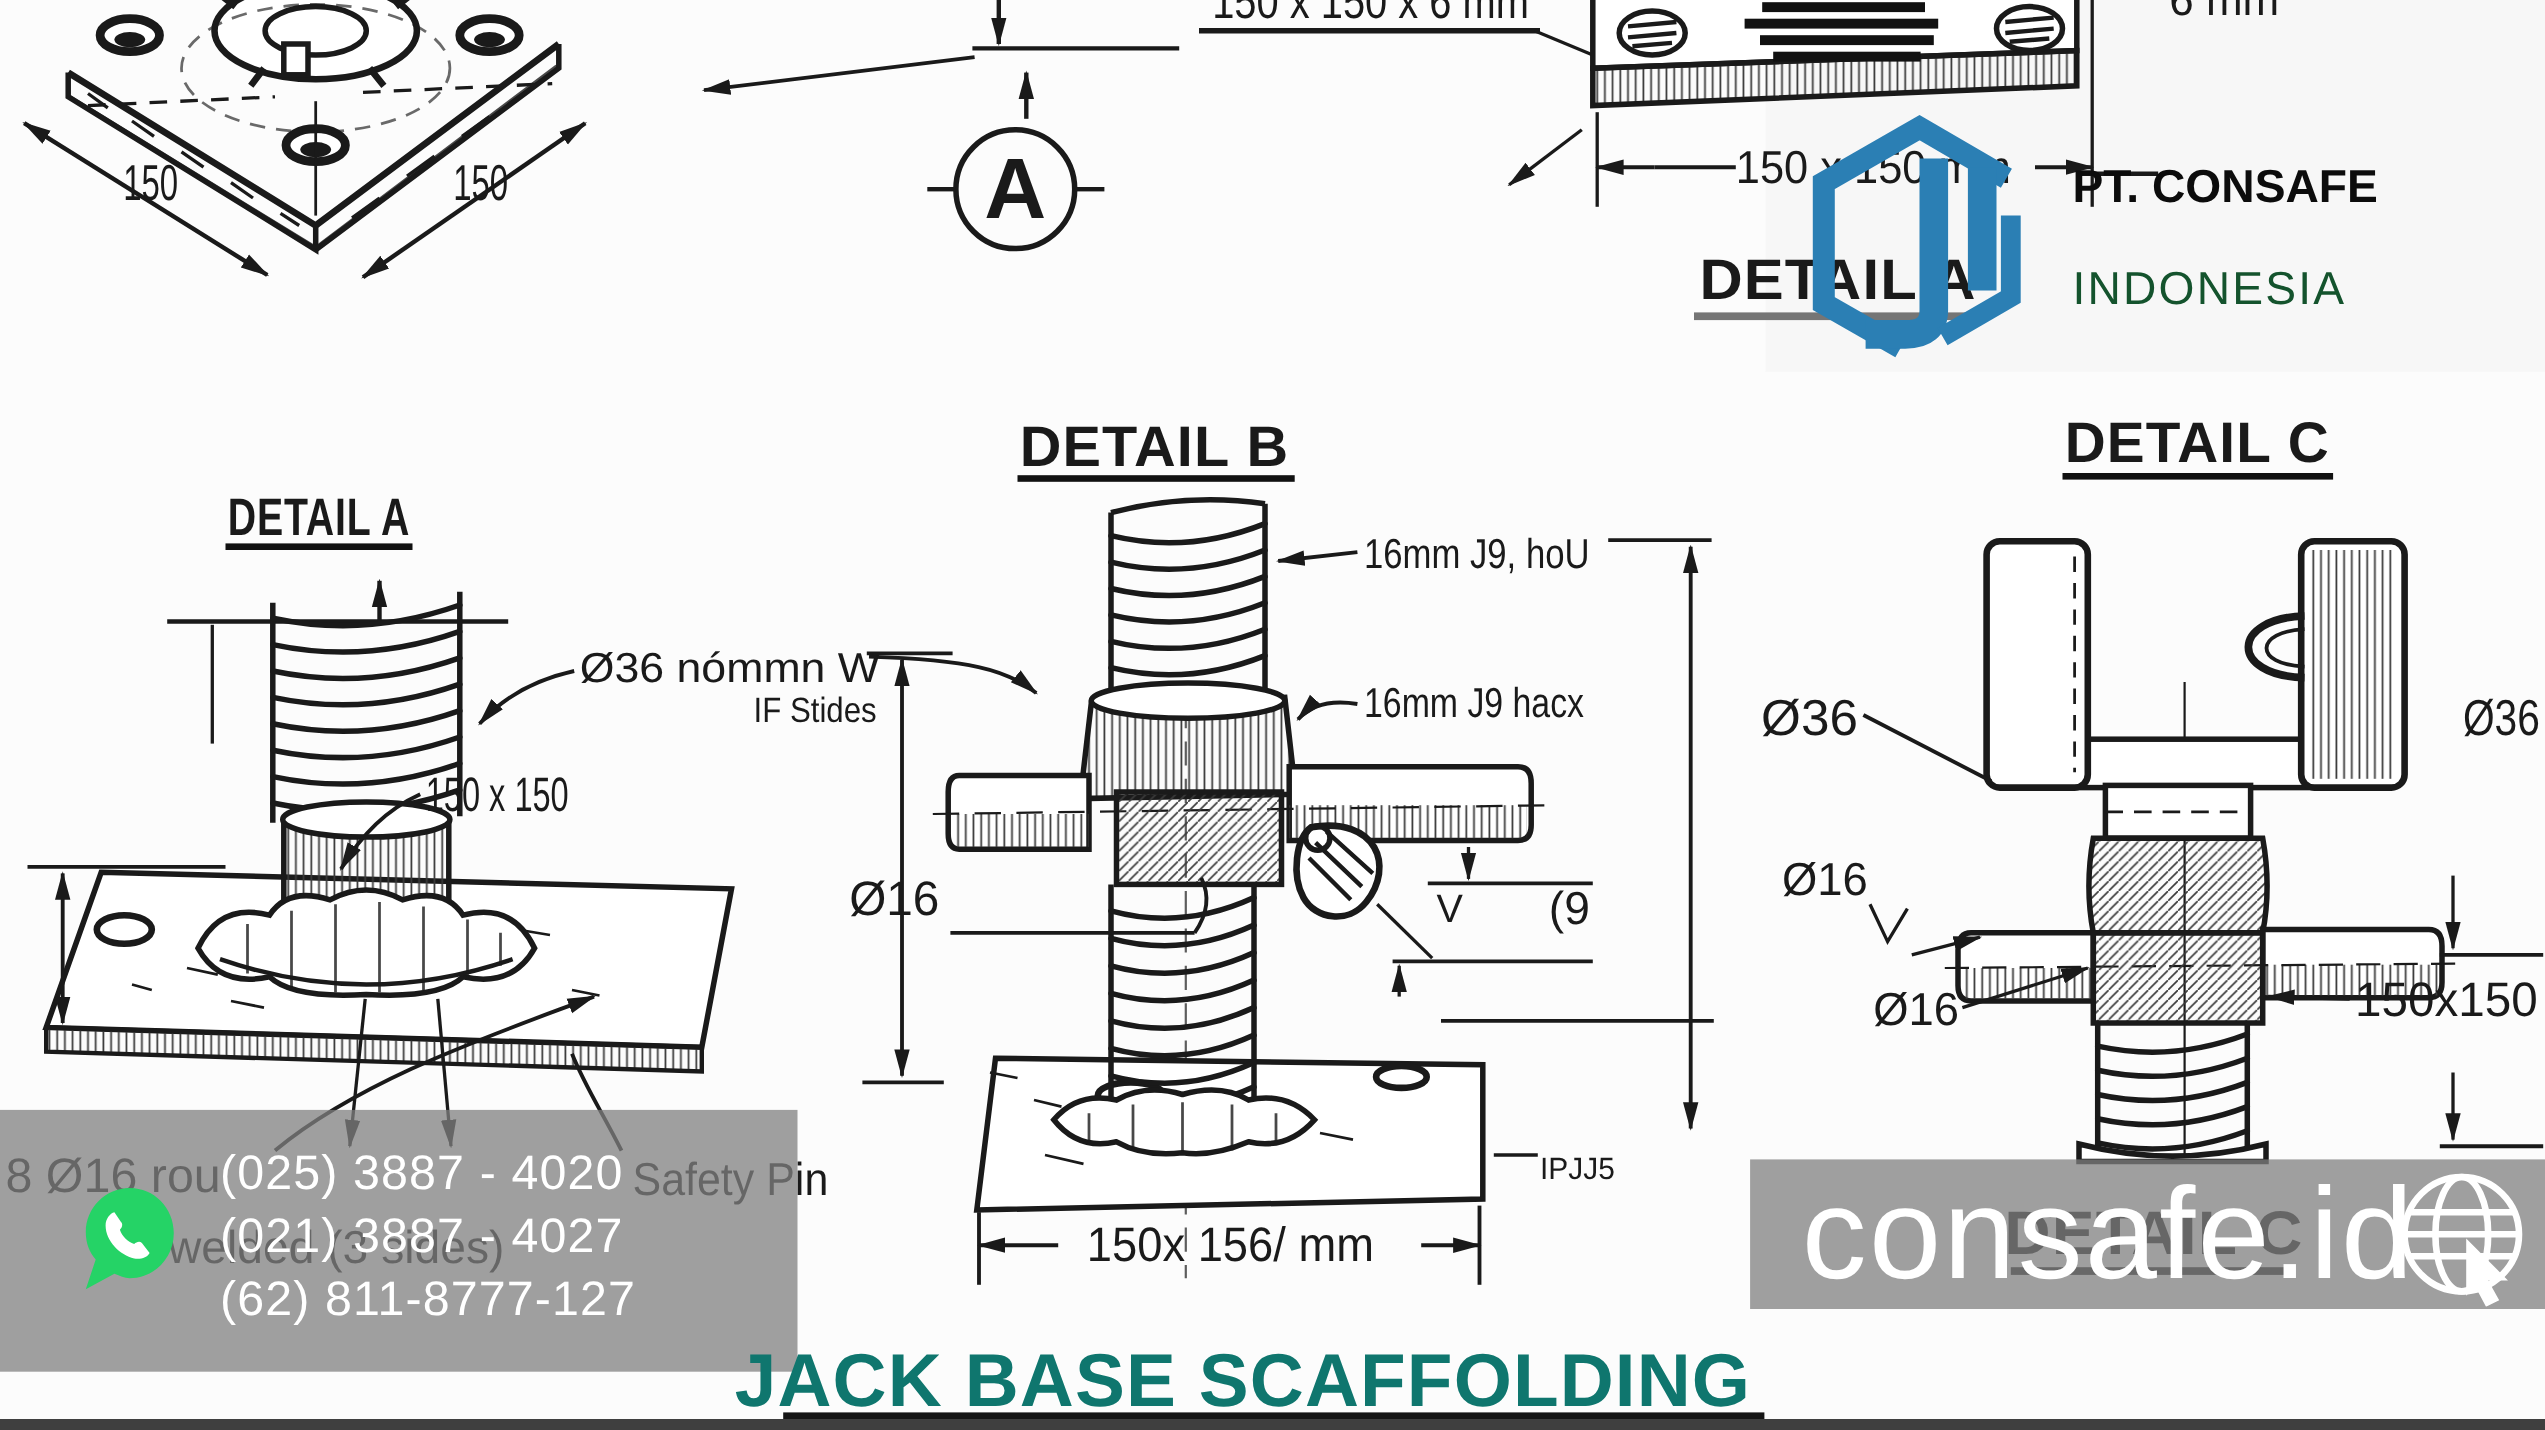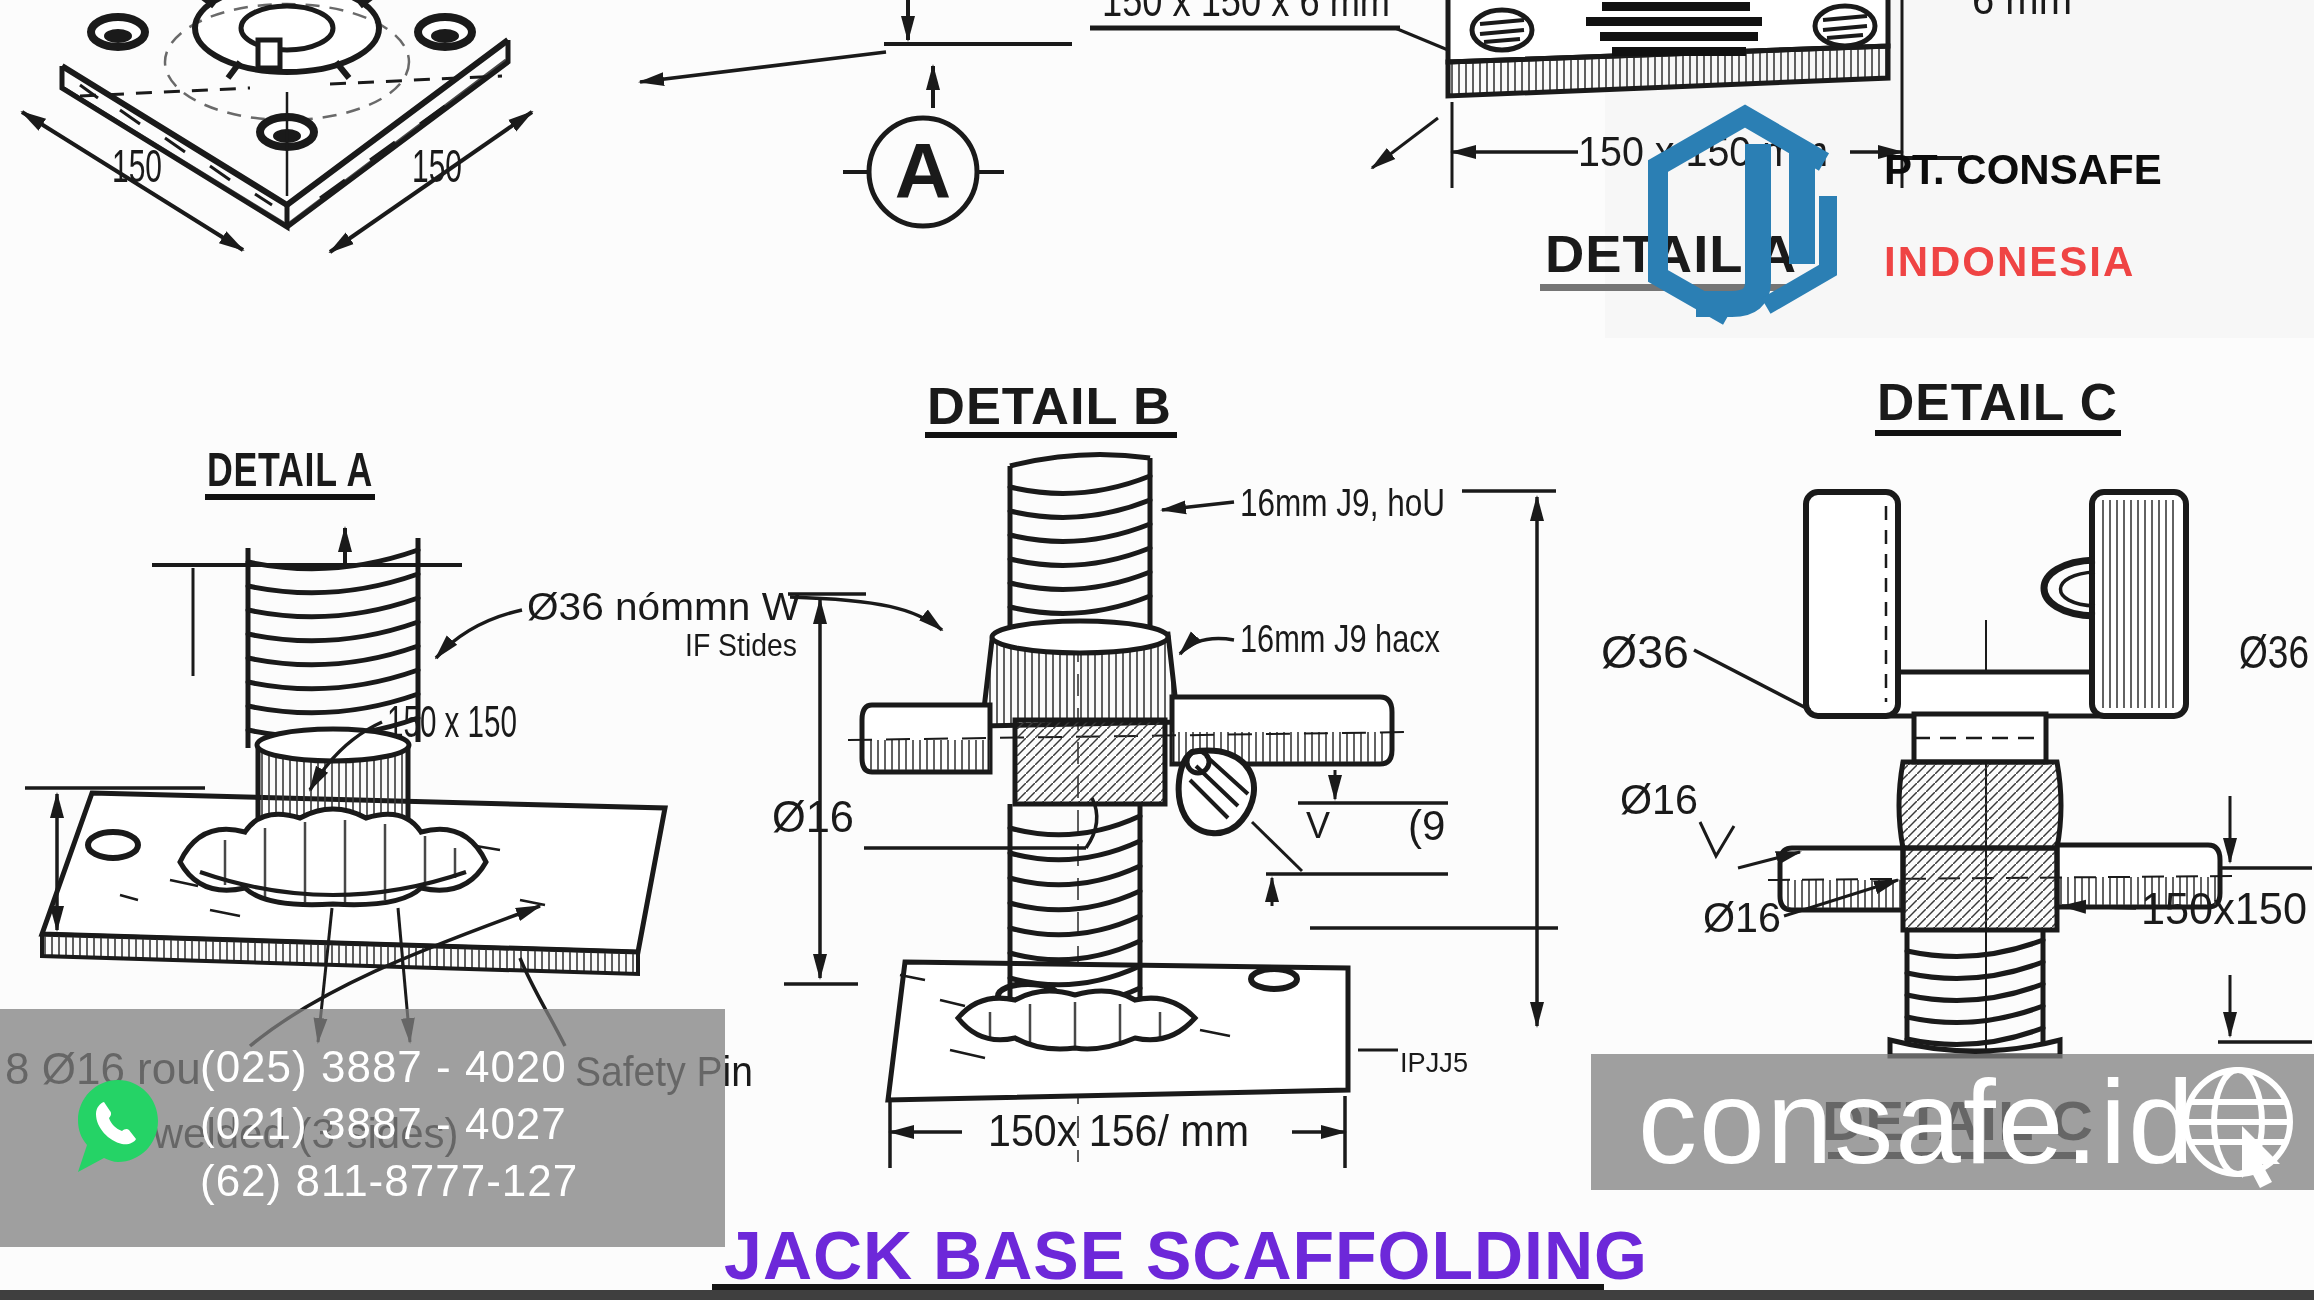--- a/index.html
+++ b/index.html
@@ -4,21 +4,21 @@
 <style>
   html,body{margin:0;padding:0;background:#e8e8e8;font-family:"Liberation Sans",sans-serif;}
   .canvas{position:relative;width:2314px;height:1300px;background:#fcfcfc;overflow:hidden;}
   .abs{position:absolute;}
   svg text{font-family:"Liberation Sans",sans-serif;fill:#1a1a1a;}
   .dheading{font-weight:bold;letter-spacing:1px;}
   .overlay-bar{background:rgba(128,128,128,0.75);}
   .phone-line{position:absolute;left:200px;color:#ffffff;font-size:44px;font-weight:400;white-space:nowrap;letter-spacing:1px;}
   .brand-line{position:absolute;left:1884px;color:#0c0c0c;white-space:nowrap;}
   .site-text{position:absolute;left:1638px;top:1054px;color:#ffffff;font-size:118px;font-weight:400;letter-spacing:2px;white-space:nowrap;}
-  .big-title{position:absolute;left:668px;top:1216px;width:980px;text-align:right;font-size:68px;font-weight:bold;color:#6d28d9;letter-spacing:1px;white-space:nowrap;}
+  .big-title{position:absolute;left:668px;top:1216px;width:980px;text-align:left;font-size:68px;font-weight:bold;color:#0f766e;letter-spacing:1px;white-space:nowrap;}
   .title-underline{position:absolute;left:712px;top:1284px;width:892px;height:7px;background:#151515;}
   .bottom-strip{position:absolute;left:0;top:1290px;width:2314px;height:10px;background:#3f3f3f;}
 </style>
 </head>
 <body>
 
 <div class="canvas">
 
   <svg class="abs" style="left:0;top:0;" width="2314" height="1300" viewBox="0 0 2314 1300">
     <defs>
@@ -329,21 +329,21 @@
 
   <svg class="abs" style="left:1628px;top:104px;" width="230" height="230" viewBox="0 0 230 230">
     <g stroke="#2b7fb4" fill="none">
       <path d="M196,58 L117,12 L30,62 L30,172 L100,212" stroke-width="20"></path>
       <path d="M130,40 V178 Q130,200 104,200 L68,200" stroke-width="26"></path>
       <path d="M174,48 V160" stroke-width="26"></path>
       <path d="M200,92 V166 L138,202" stroke-width="18"></path>
     </g>
   </svg>
   <div class="brand-line" style="top:146px;font-size:42px;font-weight:bold;">PT. CONSAFE</div>
-  <div class="brand-line" style="top:238px;font-size:42px;font-weight:700;letter-spacing:2px;color:#ef4444;">INDONESIA</div>
+  <div class="brand-line" style="top:238px;font-size:42px;font-weight:400;letter-spacing:2px;color:#14532d;">INDONESIA</div>
 
   <div class="abs overlay-bar" style="left:0;top:1009px;width:725px;height:238px;"></div>
   <div class="abs overlay-bar" style="left:1591px;top:1054px;width:723px;height:136px;"></div>
 
   <svg class="abs" style="left:72px;top:1078px;" width="92" height="100" viewBox="0 0 92 100">
     <path d="M46,2 C24,2 6,20 6,42 C6,52 9,60 15,67 L6,94 L32,80 C37,82 41,84 46,84 C68,84 86,66 86,43 C86,20 68,2 46,2 Z" fill="#25D366"></path>
     <path d="M32,24 c-4,1 -8,6 -8,12 c0,14 13,27 26,30 c6,1 12,-1 14,-5 l-7,-9 c-2,-2 -5,-1 -7,1 c-6,-2 -11,-7 -13,-13 c2,-2 3,-5 1,-7 z" fill="#ffffff"></path>
   </svg>
 
   <div class="phone-line" style="top:1042px;">(025) 3887 - 4020</div>

